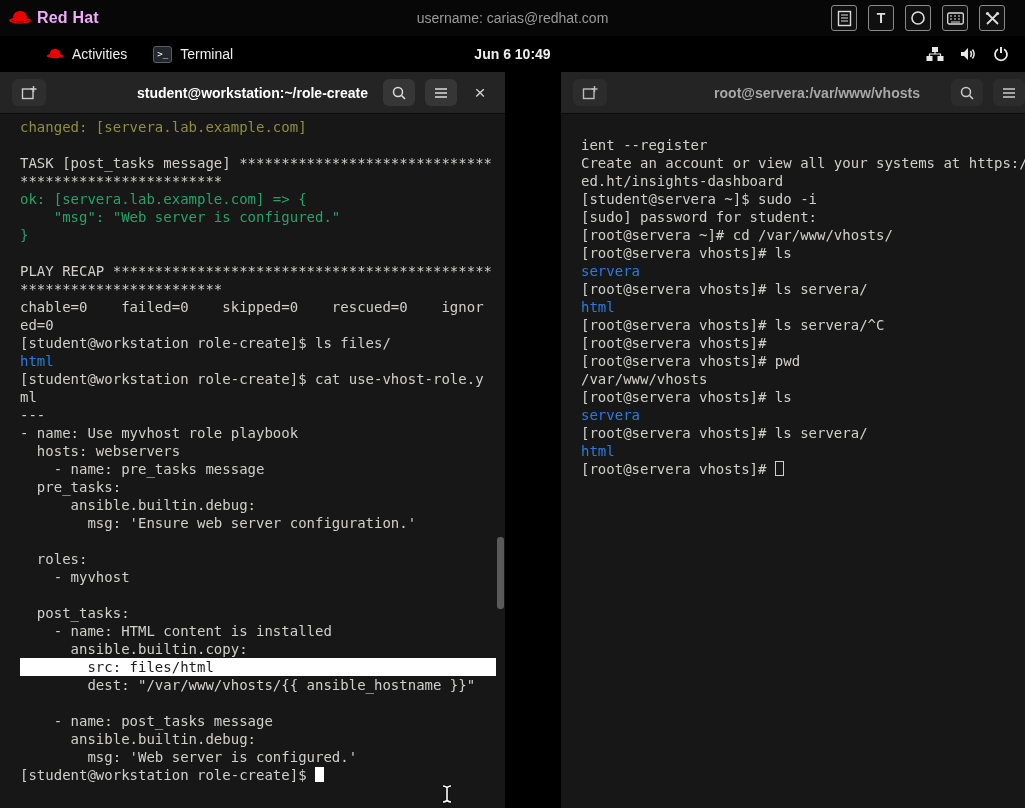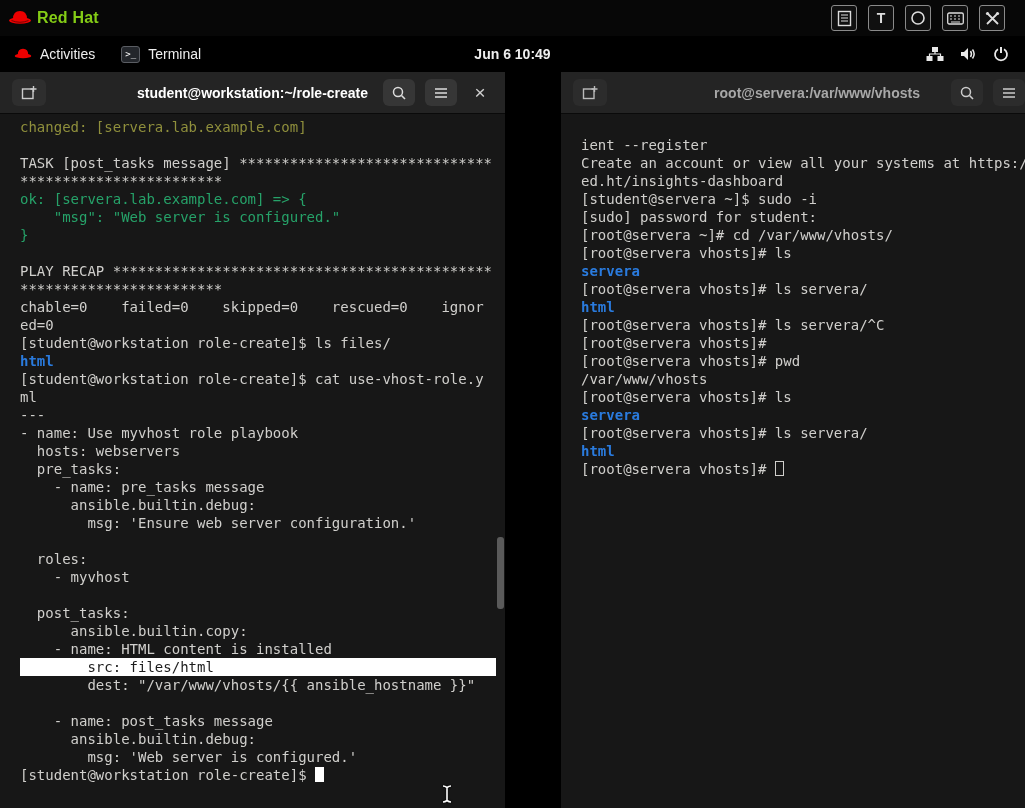--- a/index.html
+++ b/index.html
@@ -9,38 +9,38 @@
     font-family:"Liberation Sans", sans-serif;
   }
 
   
   .topbar {
     position:absolute; left:0; top:0; width:1025px; height:36px;
     background:var(--topbar-bg,#070707);
     display:flex; align-items:center;
   }
   .rh-logo { display:flex; align-items:center; gap:5px; padding-left:8px; }
-  .rh-logo-text { color:#84cc16; font-weight:bold; font-size:16px; letter-spacing:.2px; }
+  .rh-logo-text { color:#f0abfc; font-weight:bold; font-size:16px; letter-spacing:.2px; }
   .topbar-username {
     position:absolute; left:0; right:0; text-align:center;
     color:#9a9a9a; font-size:14px; pointer-events:none;
   }
   .tray { margin-left:auto; display:flex; gap:11px; padding-right:20px; z-index:2; }
   .tray-btn {
     width:26px; height:26px; border:1px solid #8a8a8a; border-radius:3px;
     background:#101010; color:#ddd; display:flex; align-items:center; justify-content:center;
     font-size:14px; font-weight:bold; cursor:default;
   }
 
   
   .shellbar {
     position:absolute; left:0; top:36px; width:1025px; height:36px;
     background:#000; display:flex; align-items:center; color:#eee; font-size:14px;
   }
-  .shell-left { display:flex; align-items:flex-start; gap:26px; padding-left:14px; }
+  .shell-left { display:flex; align-items:flex-start; gap:26px; padding-left:14px;margin-left:32px; }
   .shell-item { display:flex; align-items:center; gap:8px; cursor:pointer; }
   .term-app-icon {
     width:19px; height:17px; background:#23262b; border:1px solid #5a5d63; border-radius:3px;
     color:#fff; font-family:"DejaVu Sans Mono",monospace; font-size:9px; line-height:15px;
     text-align:center; display:inline-block;
   }
   .shell-clock {
     position:absolute; left:0; right:0; text-align:center; font-weight:bold; pointer-events:none;
   }
   .shell-right { margin-left:auto; display:flex; align-items:center; gap:16px; padding-right:16px; z-index:2; }
@@ -80,21 +80,21 @@
   
   .term-body {
     font-family:"DejaVu Sans Mono", monospace;
     font-size:14px; line-height:18px; color:var(--terminal-fg,#d0cfcc);
     padding:4px 9px 0 20px; height:694px; overflow:hidden; cursor:text;
   }
   .tline { min-height:18px; white-space:pre; }
   .c-green { color:var(--green,#26a269); }
   .c-olive { color:var(--olive,#8f8f3c); }
   .c-rust  { color:var(--rust,#a2604c); }
-  .c-blue  { color:var(--blue,#2a7bde); font-weight:bold; }
+  .c-blue  { color:var(--blue,#2a7bde); font-weight:normal; }
   .tline.sel { background:var(--selection-bg,#fff); color:var(--selection-fg,#1c1c1c); }
   .cursor-block {
     display:inline-block; width:9px; height:15px; background:#fff; vertical-align:-2px;
   }
   .cursor-hollow {
     display:inline-block; width:9px; height:15px; border:1px solid #d0cfcc; vertical-align:-2px;
   }
 
   .scroll-thumb { position:absolute; border-radius:3px; }
   #left-thumb  { right:1px;  top:465px; width:7px; height:72px; background:#5a5a5a; }
@@ -112,20 +112,21 @@
   <div class="rh-logo">
     <span>
       <svg width="24" height="18" viewBox="0 0 24 18">
         <path d="M5 10 Q5 2 12 2 Q19 2 19 10 L19 11 L5 11 Z" fill="#e00"></path>
         <ellipse cx="12" cy="11.5" rx="11" ry="3.2" fill="#e00"></ellipse>
         <path d="M3.5 11.5 Q12 15 20.5 11.5" stroke="#700" stroke-width="1" fill="none"></path>
       </svg>
     </span>
     <span class="rh-logo-text">Red Hat</span>
   </div>
+  <div class="topbar-username">username: carias@redhat.com</div>
   <div class="tray">
     <span class="tray-btn">
       <svg width="15" height="17" viewBox="0 0 15 17">
           <rect x="1.5" y="1.5" width="12" height="14" fill="none" stroke="#ddd" stroke-width="1.4"></rect>
           <path d="M4 5 h7 M4 8 h7 M4 11 h7" stroke="#ddd" stroke-width="1.2"></path>
         </svg>
     </span>
     <span class="tray-btn">T</span>
     <span class="tray-btn">
       <svg width="16" height="16" viewBox="0 0 16 16">
@@ -226,31 +227,31 @@
       <div class="tline"><span>************************</span></div>
       <div class="tline"><span>chable=0    failed=0    skipped=0    rescued=0    ignor</span></div>
       <div class="tline"><span>ed=0</span></div>
       <div class="tline"><span>[student@workstation role-create]$ ls files/</span></div>
       <div class="tline"><span class="c-blue">html</span></div>
       <div class="tline"><span>[student@workstation role-create]$ cat use-vhost-role.y</span></div>
       <div class="tline"><span>ml</span></div>
       <div class="tline"><span>---</span></div>
       <div class="tline"><span>- name: Use myvhost role playbook</span></div>
       <div class="tline"><span>  hosts: webservers</span></div>
+      <div class="tline"><span>    - name: pre_tasks message</span></div>
       <div class="tline"><span>  pre_tasks:</span></div>
-      <div class="tline"><span>    - name: pre_tasks message</span></div>
       <div class="tline"><span>      ansible.builtin.debug:</span></div>
       <div class="tline"><span>        msg: 'Ensure web server configuration.'</span></div>
       <div class="tline"><span></span></div>
       <div class="tline"><span>  roles:</span></div>
       <div class="tline"><span>    - myvhost</span></div>
       <div class="tline"><span></span></div>
       <div class="tline"><span>  post_tasks:</span></div>
+      <div class="tline"><span>    - name: HTML content is installed</span></div>
       <div class="tline"><span>      ansible.builtin.copy:</span></div>
-      <div class="tline"><span>    - name: HTML content is installed</span></div>
       <div class="tline sel"><span>        src: files/html</span></div>
       <div class="tline"><span>        dest: "/var/www/vhosts/{{ ansible_hostname }}"</span></div>
       <div class="tline"><span></span></div>
       <div class="tline"><span>    - name: post_tasks message</span></div>
       <div class="tline"><span>      ansible.builtin.debug:</span></div>
       <div class="tline"><span>        msg: 'Web server is configured.'</span></div>
       <div class="tline"><span>[student@workstation role-create]$ </span><span class="cursor-block"></span></div>
     </div>
   <div class="scroll-thumb" id="left-thumb"></div>
 </div>

